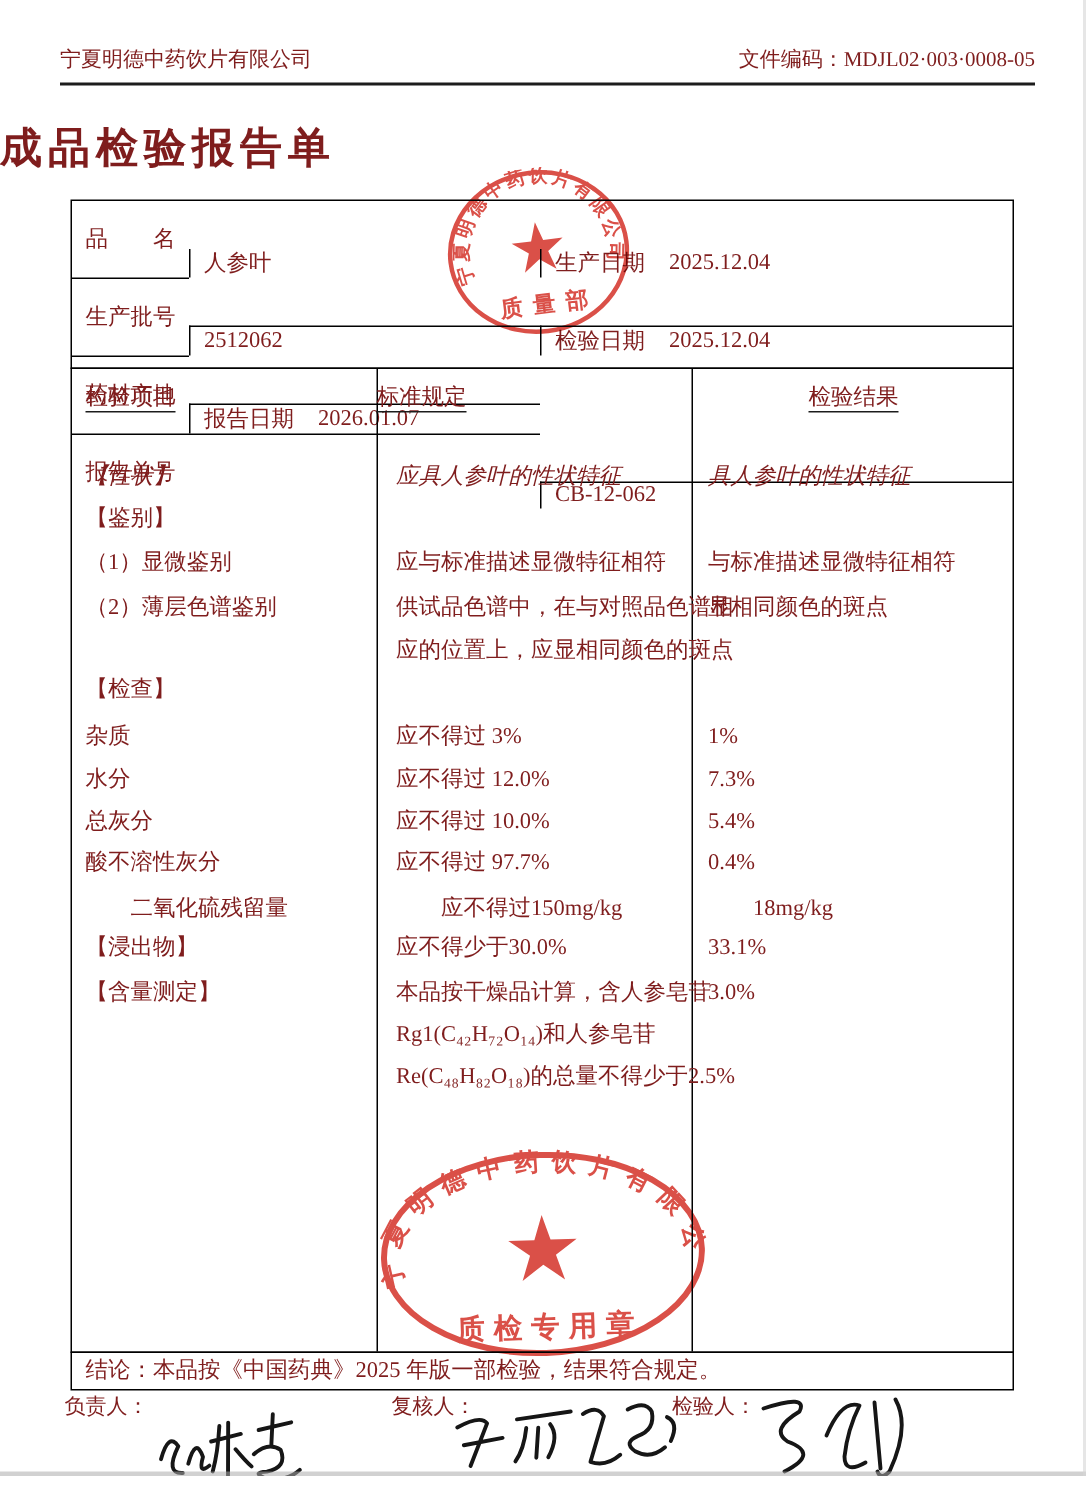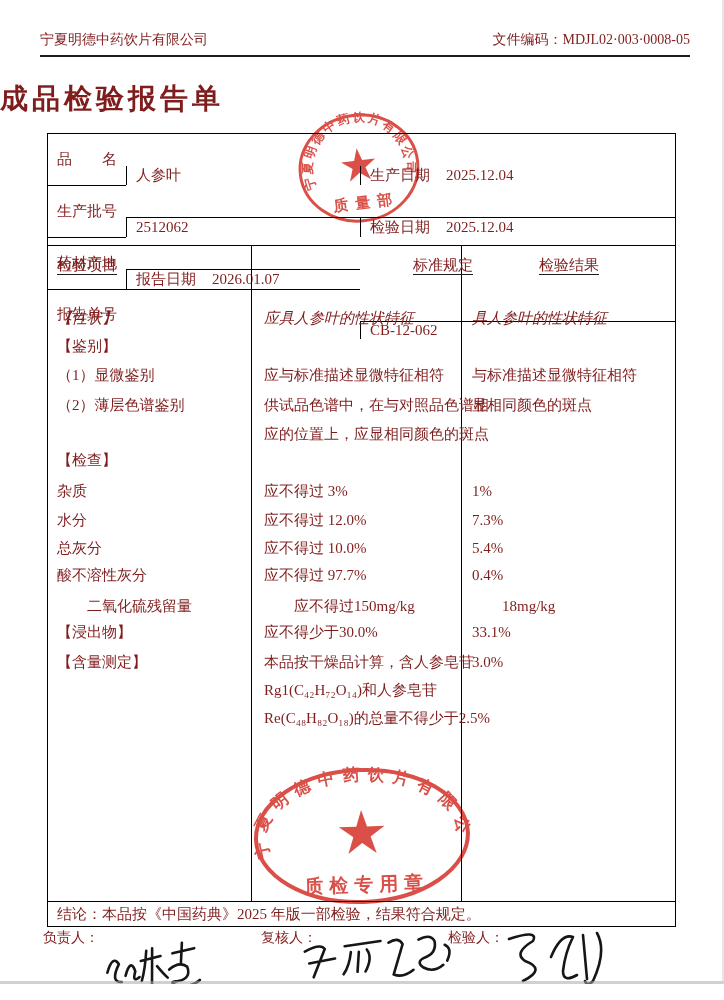--- a/index.html
+++ b/index.html
@@ -22,21 +22,21 @@
   .bt{border-top:1px solid #000;} .bl{border-left:1px solid #000;margin-top:32px;}
   .span2{grid-column:1/3;}
   .kv-gap{margin-left:16px;}
 
   
   .spec-table{position:absolute;left:47px;top:245px;width:629px;height:657px;border:1px solid #000;box-sizing:border-box;}
   .vline{position:absolute;top:0;bottom:0;width:1px;background:#000;}
   .vl1{left:203px;} .vl2{left:413px;}
   .line{position:absolute;height:22px;line-height:22px;font-size:15px;white-space:nowrap;}
   .c1{left:9px;} .c2{left:216px;} .c3{left:424px;}
-  .hdr2{left:203px;width:210px;text-align:right;margin-left:12px;} .hdr3{left:413px;width:216px;text-align:center;}
+  .hdr2{left:203px;width:210px;text-align:left;} .hdr3{left:413px;width:216px;text-align:center;}
   .u{border-bottom:1px solid #1c1c1c;padding-bottom:1px;}
   .r-hdr{top:8px;} .r-xz{top:61px;font-style:italic;} .r-jb{top:89px;} .r-wj{top:118px;} .r-bc{top:148px;} .r-bc2{top:177px;}
   .r-jc{top:203px;} .r-zz{top:234px;} .r-sf{top:263px;} .r-zhf{top:291px;} .r-shf{top:318px;}
   .r-so2{top:349px;margin-left:30px;} .r-jcw{top:375px;} .r-hl{top:405px;} .r-rg1{top:433px;} .r-re{top:461px;}
 
   
   .conclusion-row{position:absolute;left:47px;top:901px;width:629px;height:26px;border:1px solid #000;box-sizing:border-box;
     font-size:15px;line-height:24px;padding-left:9px;white-space:nowrap;}
 
   

